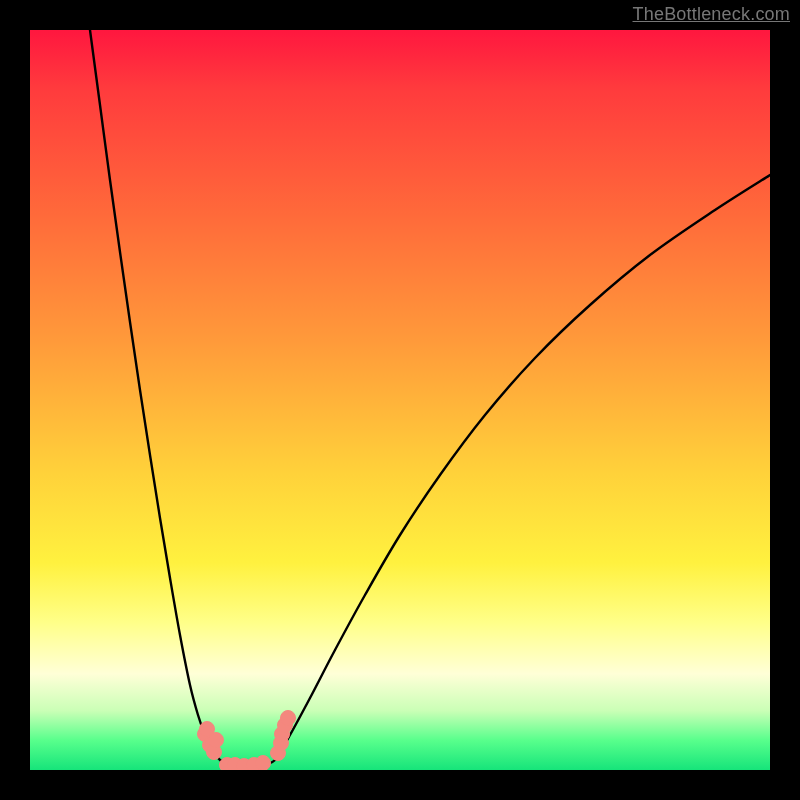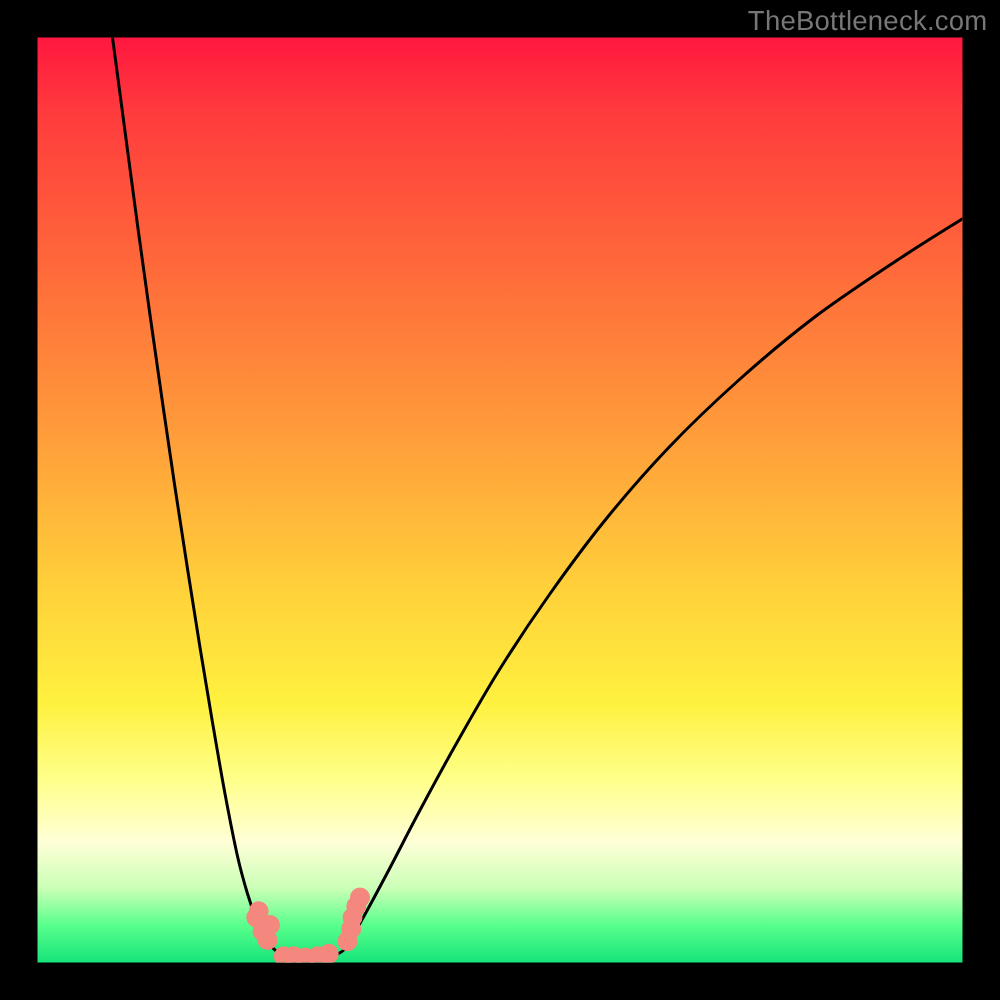--- a/index.html
+++ b/index.html
@@ -39,23 +39,24 @@
       #caffb6 92%,
       #58ff8c 96%,
       #16e47a 100%
     );
   }
   .watermark {
     position: absolute;
     top: 4px;
     right: 10px;
     color: #777;
-    font-size: 22px;
+    font-size: 18px;
     font-weight: 400;
     letter-spacing: 0.2px;
+    text-decoration: underline;
   }
   svg.curve {
     position: absolute;
     left: 0;
     top: 0;
     width: 740px;
     height: 740px;
   }
 </style>
 </head>

